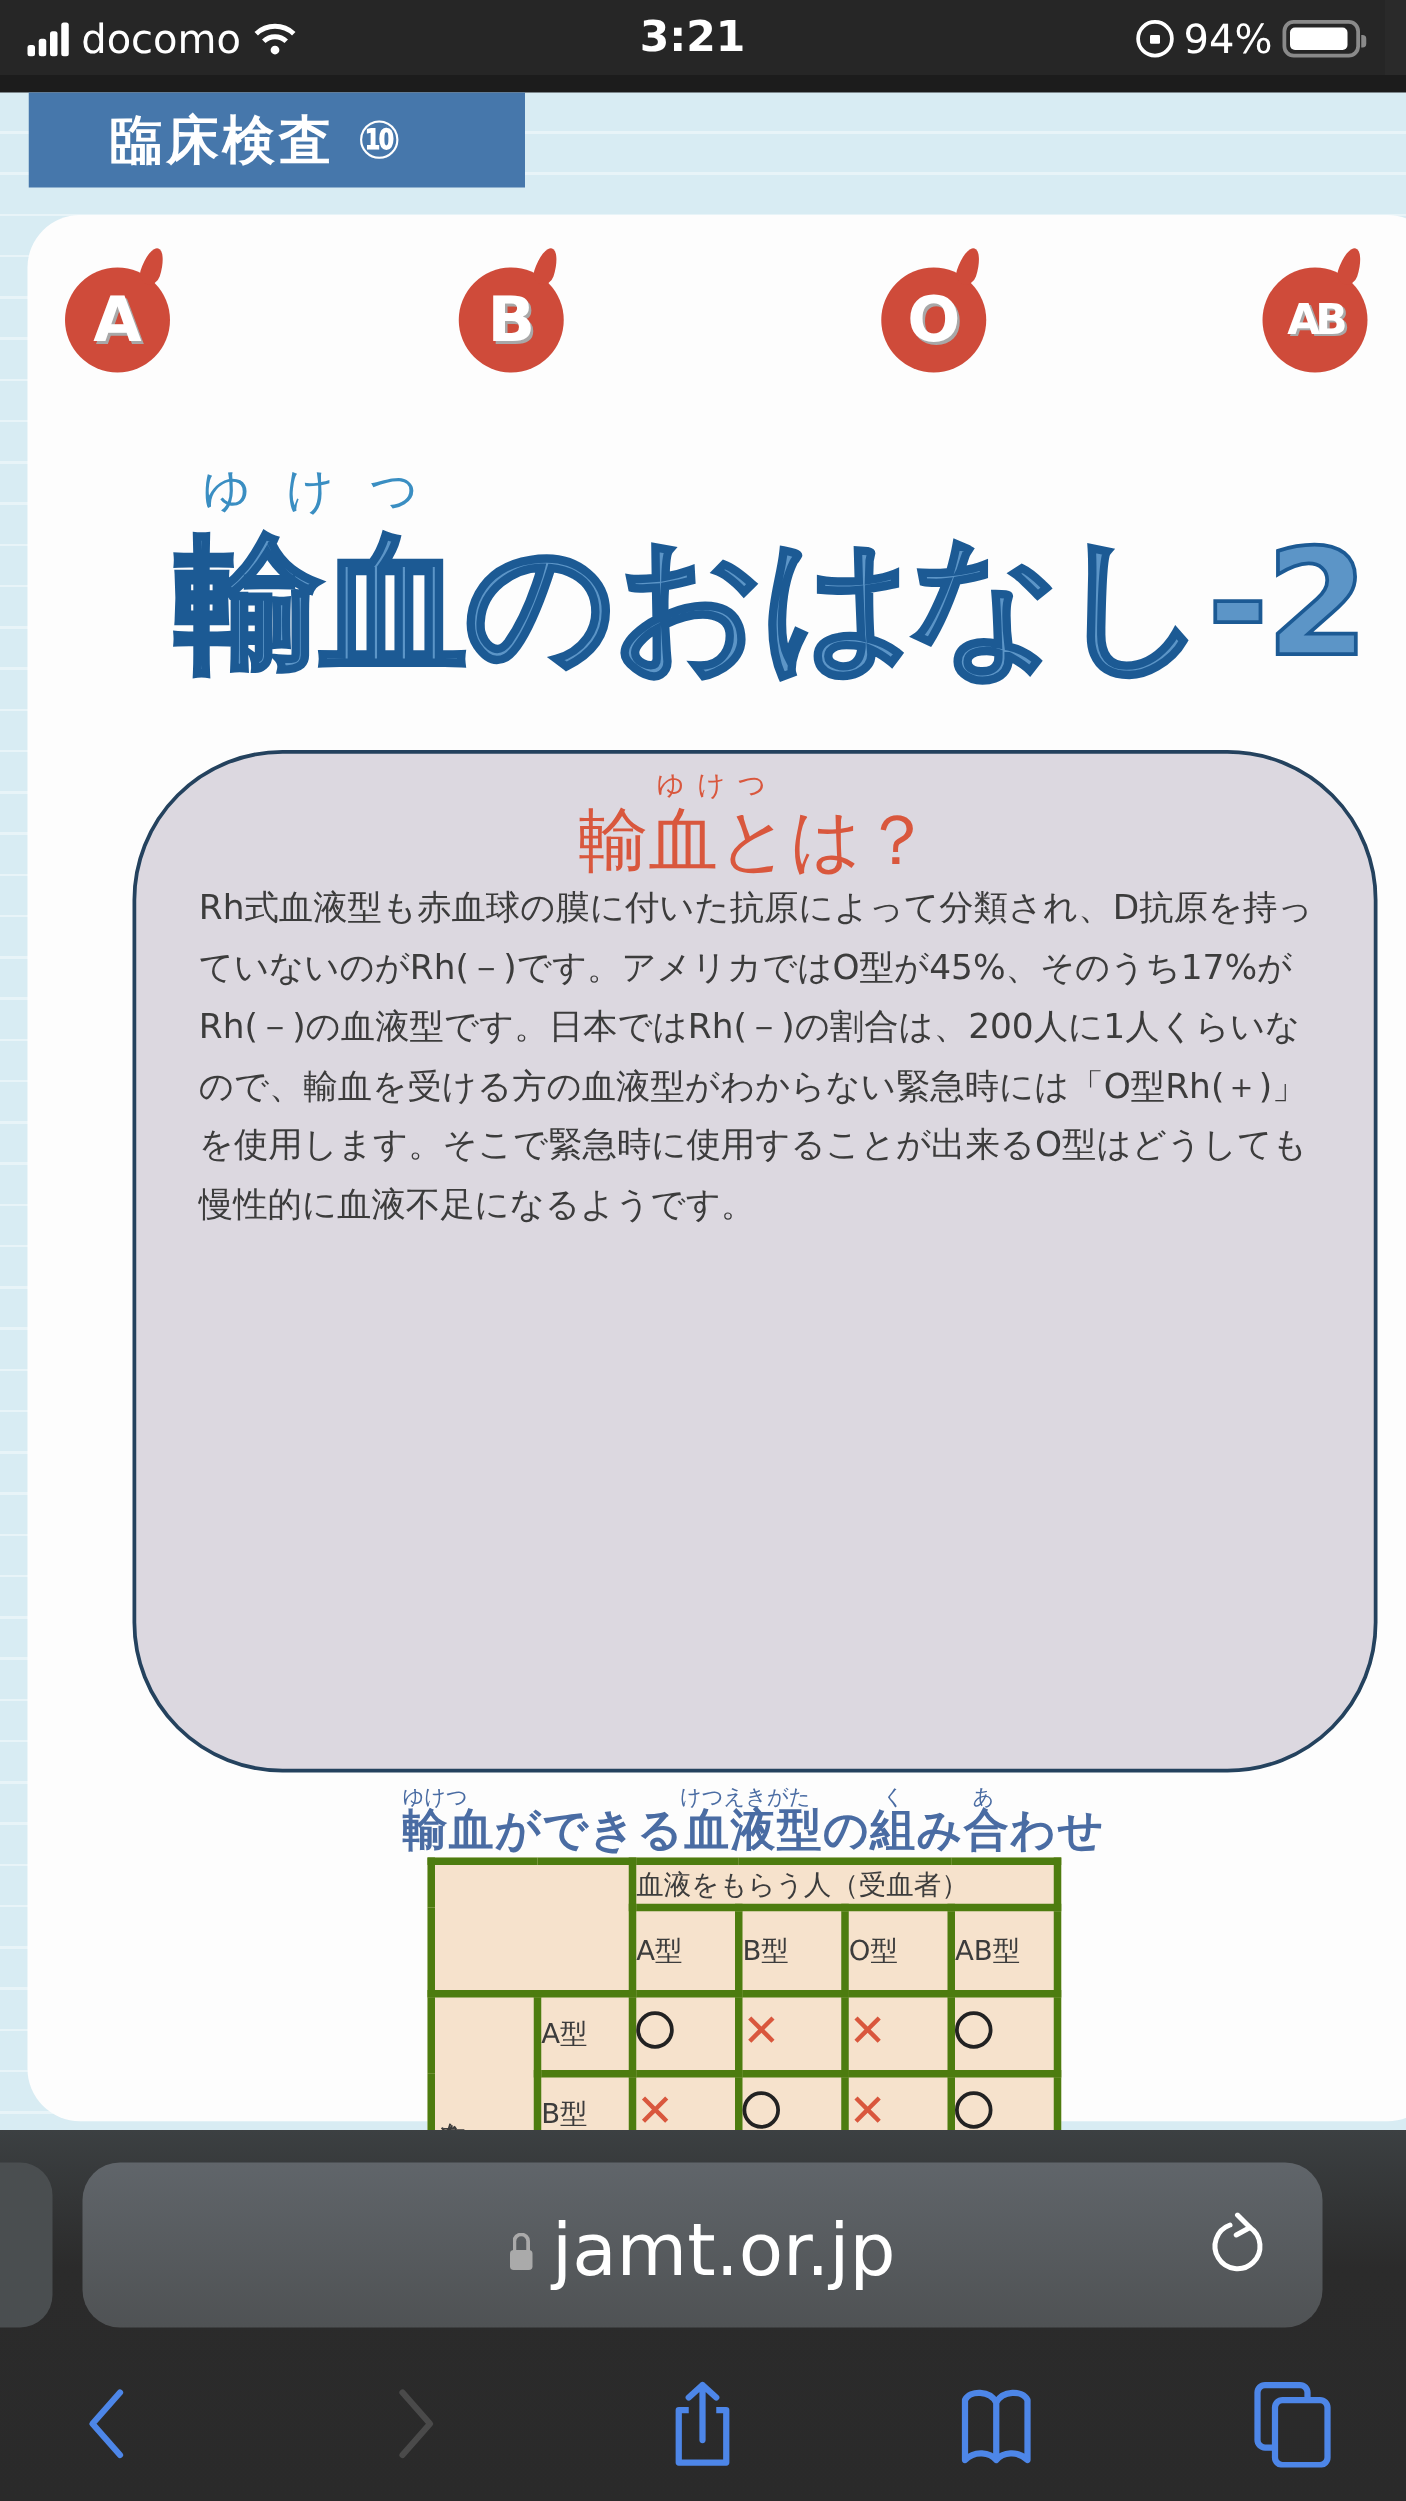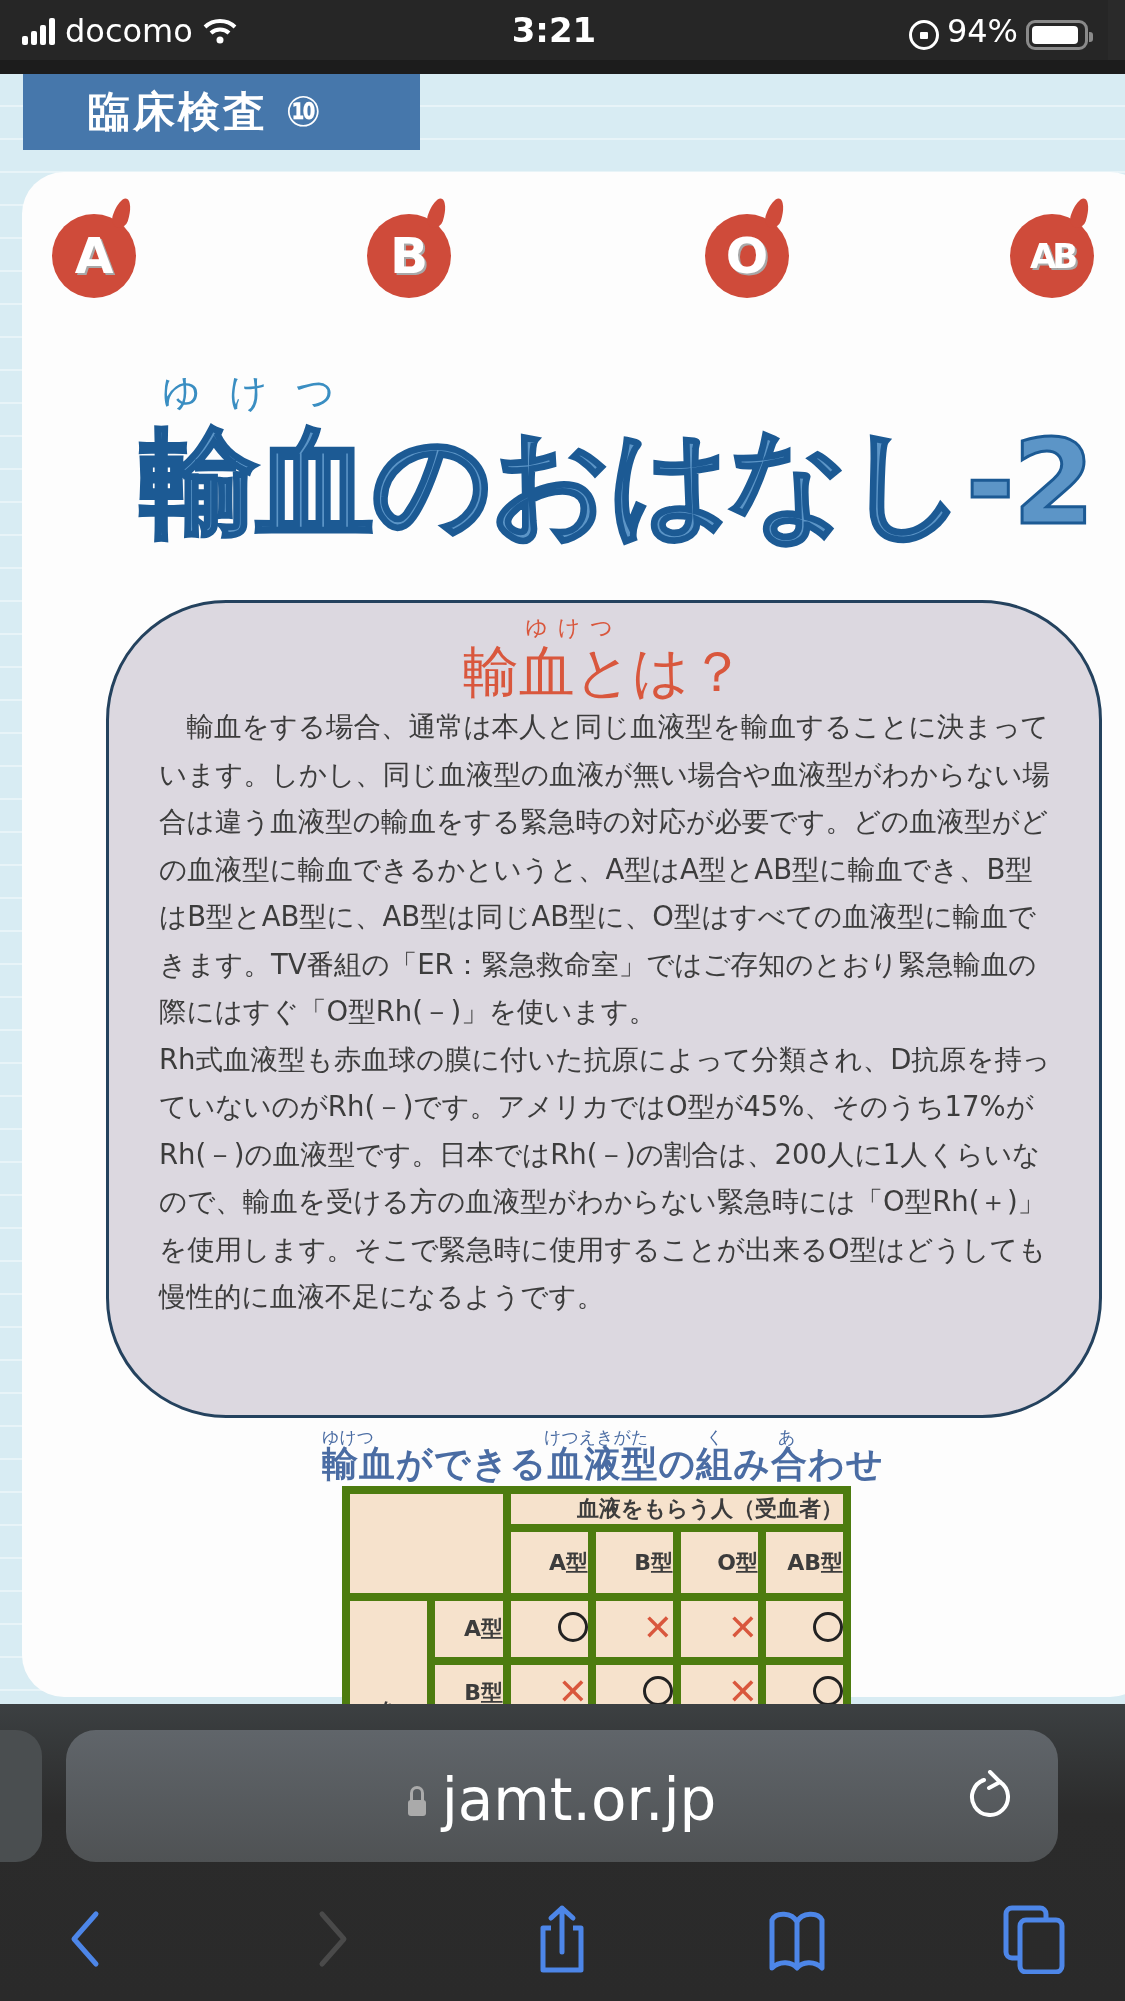--- a/index.html
+++ b/index.html
@@ -6,21 +6,21 @@
   html, body { width: 1125px; height: 2001px; overflow: hidden; background: #2a2a2a; }
   body { font-family: "DejaVu Sans", "Liberation Sans", sans-serif; position: relative; }
 
   
   .statusbar { position: absolute; left: 0; top: 0; width: 1108px; height: 66px; background: #262626; color: #fff; }
   .sb-left { position: absolute; left: 22px; top: 12px; display: flex; align-items: center; gap: 10px; font-size: 32px; }
   .signal { display: flex; align-items: flex-end; gap: 3px; height: 28px; }
   .signal span { display: block; width: 6px; background: #fff; border-radius: 2px; }
   .wifi { width: 34px; height: 28px; }
   .sb-time { position: absolute; left: 0; right: 0; top: 10px; text-align: center; font-size: 34px; font-weight: bold; }
-  .sb-right { position: absolute; right: 20px; top: 12px; display: flex; align-items: flex-end; gap: 8px; font-size: 32px; }
+  .sb-right { position: absolute; right: 20px; top: 12px; display: flex; align-items: center; gap: 8px; font-size: 32px; }
   .lock-rot { width: 30px; height: 30px; border: 3px solid #fff; border-radius: 50%; position: relative; }
   .lock-rot::after { content: ""; position: absolute; left: 8px; top: 9px; width: 8px; height: 7px; background: #fff; border-radius: 1px; }
   .battery { width: 62px; height: 30px; border: 3px solid #8a8a8a; border-radius: 9px; position: relative; padding: 3px; }
   .battery .fill { width: 92%; height: 100%; background: #fff; border-radius: 4px; }
   .battery::after { content: ""; position: absolute; right: -8px; top: 9px; width: 4px; height: 10px; background: #8a8a8a; border-radius: 0 3px 3px 0; }
   .under-status { position: absolute; left: 0; top: 60px; width: 1125px; height: 14px; background: #1c1c1c; }
 
   
   .page { position: absolute; left: 0; top: 74px; width: 1125px; height: 1630px;
           background: #d8ecf3;
@@ -46,21 +46,21 @@
   .info-title { position: absolute; left: 0; right: 0; top: 32px; text-align: center; font-size: 56px; color: #d9573d; }
   .info-text { position: absolute; left: 50px; right: 40px; top: 100px; font-size: 27.5px; color: #3c3c3c; line-height: 47.5px; }
   .info-text p { text-indent: 1em; }
   .info-text p.noindent { text-indent: 0; }
 
   .table-ruby { position: absolute; left: 300px; top: 1254px; font-size: 17px; color: #4a6ca3; }
   .table-ruby span { position: absolute; white-space: nowrap; }
   .table-title { position: absolute; left: 300px; top: 1268px; font-size: 36px; font-weight: bold; color: #4a6ca3; letter-spacing: 1px; white-space: nowrap; }
 
   .bt { position: absolute; left: 320px; top: 1314px; border-collapse: collapse; background: #f6e2cc; font-size: 22px; color: #3c3c3c; }
-  .bt td { border: 8px solid #4d7c0f; text-align: right; vertical-align: middle; font-weight: bold; }
+  .bt td { border: 6px solid #4d7c0f; text-align: left; vertical-align: middle; }
   .bt .corner { width: 161px; height: 106px; }
   .bt .header-span { height: 37px; }
   .bt .col-h { width: 85px; height: 69px; }
   .bt .side { width: 85px; }
   .bt .row-h { width: 76px; height: 64px; }
   .vlabel { writing-mode: vertical-rl; font-size: 22px; display: inline-block; line-height: 26px; }
   .mark-o { display: inline-block; width: 30px; height: 30px; border: 3px solid #222; border-radius: 50%; }
   .mark-x { display: inline-block; font-size: 36px; color: #d9573d; line-height: 30px; font-family: "DejaVu Sans", sans-serif; }
 
   
@@ -112,21 +112,20 @@
     <div class="drop" style="left:683px; top:42px;">O</div>
     <div class="drop small" style="left:988px; top:42px;">AB</div>
 
     <div class="title-ruby">ゆけつ</div>
     <div class="main-title">輸血のおはなし-2</div>
 
     <div class="infobox">
       <div class="info-ruby">ゆけつ</div>
       <div class="info-title">輸血とは？</div>
       <div class="info-text">
-        <p>輸血をする場合、通常は本人と同じ血液型を輸血することに決まっています。しかし、同じ血液型の血液が無い場合や血液型がわからない場合は違う血液型の輸血をする緊急時の対応が必要です。どの血液型がどの血液型に輸血できるかというと、A型はA型とAB型に輸血でき、B型はB型とAB型に、AB型は同じAB型に、O型はすべての血液型に輸血できます。TV番組の「ER：緊急救命室」ではご存知のとおり緊急輸血の際にはすぐ「O型Rh(－)」を使います。</p>
         <p class="noindent">Rh式血液型も赤血球の膜に付いた抗原によって分類され、D抗原を持っていないのがRh(－)です。アメリカではO型が45%、そのうち17%がRh(－)の血液型です。日本ではRh(－)の割合は、200人に1人くらいなので、輸血を受ける方の血液型がわからない緊急時には「O型Rh(＋)」を使用します。そこで緊急時に使用することが出来るO型はどうしても慢性的に血液不足になるようです。</p>
       </div>
     </div>
 
     <div class="table-ruby">
       <span style="left:0;">ゆけつ</span>
       <span style="left:222px;">けつえきがた</span>
       <span style="left:384px;">く</span>
       <span style="left:456px;">あ</span>
     </div>

